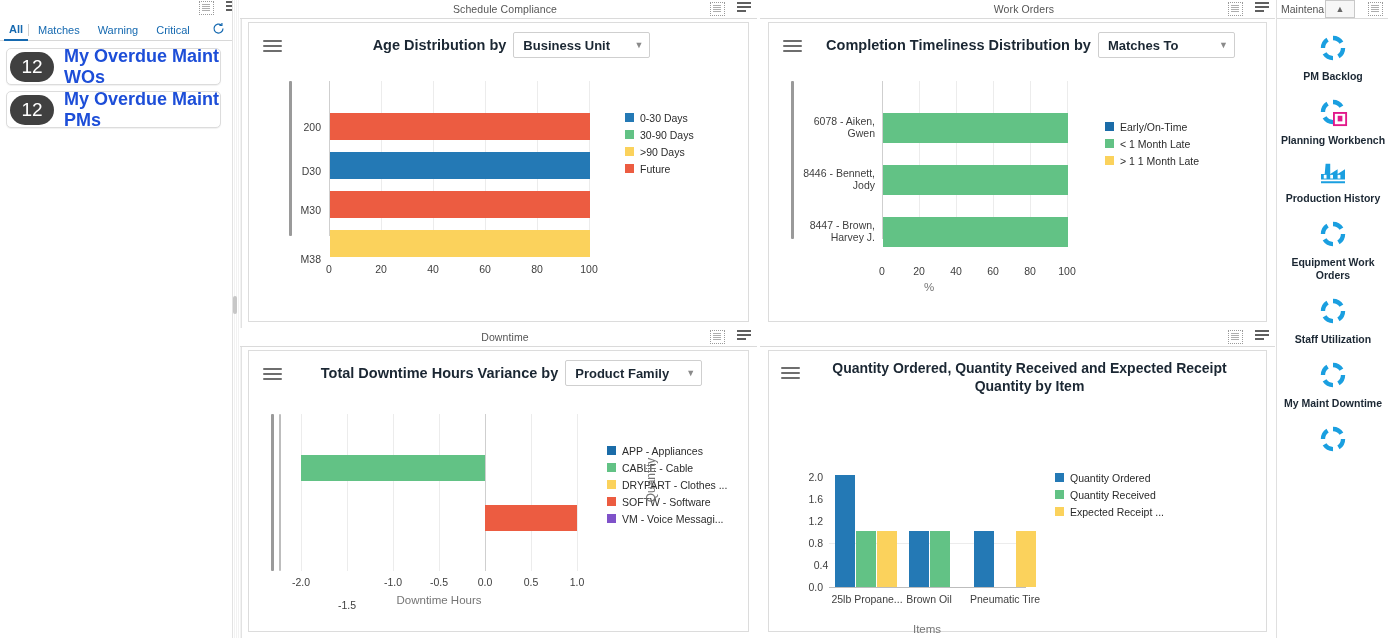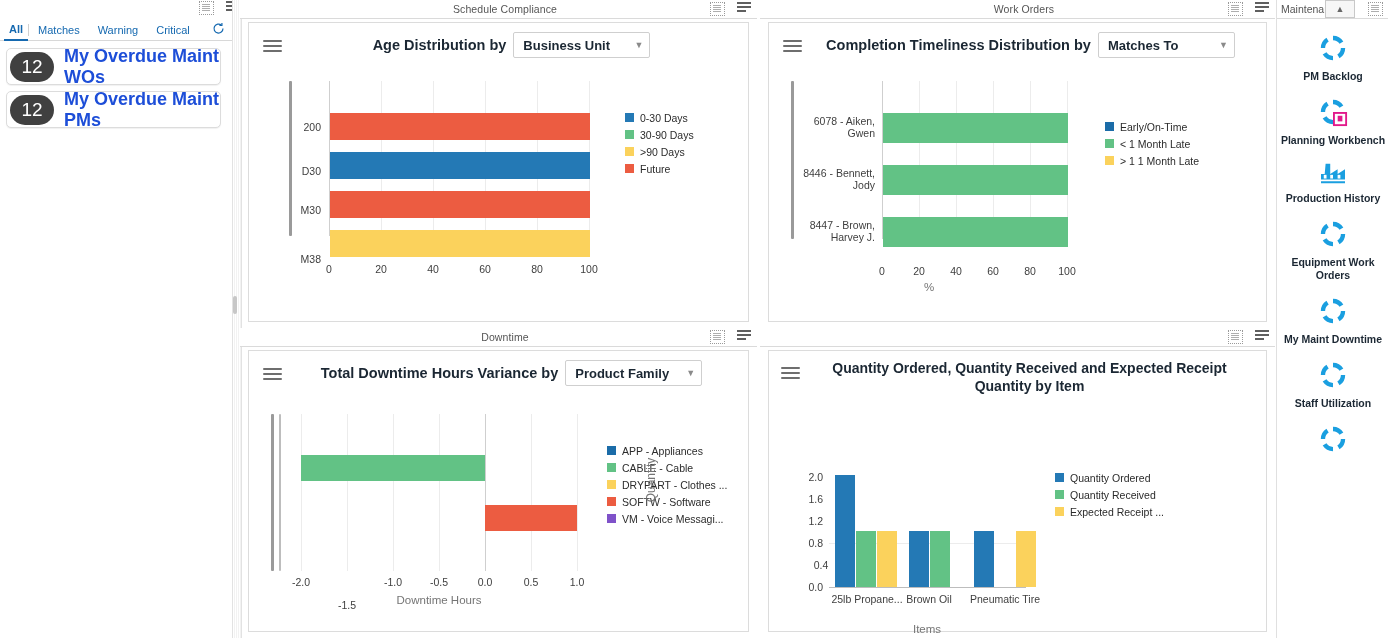--- a/index.html
+++ b/index.html
@@ -491,33 +491,33 @@
 
     <div class="tile">
       <svg width="30" height="30" viewBox="0 0 32 32">
         <g fill="#1a9fe0">
           <path d="M16 3a13 13 0 0 1 11 6l-4 2.4A8.4 8.4 0 0 0 16 7.6z"></path>
           <path d="M29 16a13 13 0 0 1-6 11l-2.4-4A8.4 8.4 0 0 0 24.4 16z"></path>
           <path d="M16 29a13 13 0 0 1-11-6l4-2.4A8.4 8.4 0 0 0 16 24.4z"></path>
           <path d="M3 16a13 13 0 0 1 6-11l2.4 4A8.4 8.4 0 0 0 7.6 16z"></path>
         </g>
       </svg>
-      <div class="tile-label">My Maint Downtime</div>
+      <div class="tile-label">Staff Utilization</div>
     </div>
 
     <div class="tile">
       <svg width="30" height="30" viewBox="0 0 32 32">
         <g fill="#1a9fe0">
           <path d="M16 3a13 13 0 0 1 11 6l-4 2.4A8.4 8.4 0 0 0 16 7.6z"></path>
           <path d="M29 16a13 13 0 0 1-6 11l-2.4-4A8.4 8.4 0 0 0 24.4 16z"></path>
           <path d="M16 29a13 13 0 0 1-11-6l4-2.4A8.4 8.4 0 0 0 16 24.4z"></path>
           <path d="M3 16a13 13 0 0 1 6-11l2.4 4A8.4 8.4 0 0 0 7.6 16z"></path>
         </g>
       </svg>
-      <div class="tile-label">Staff Utilization</div>
+      <div class="tile-label">My Maint Downtime</div>
     </div>
 
 
     <div class="tile">
       <svg width="30" height="30" viewBox="0 0 32 32">
         <g fill="#1a9fe0">
           <path d="M16 3a13 13 0 0 1 11 6l-4 2.4A8.4 8.4 0 0 0 16 7.6z"></path>
           <path d="M29 16a13 13 0 0 1-6 11l-2.4-4A8.4 8.4 0 0 0 24.4 16z"></path>
           <path d="M16 29a13 13 0 0 1-11-6l4-2.4A8.4 8.4 0 0 0 16 24.4z"></path>
           <path d="M3 16a13 13 0 0 1 6-11l2.4 4A8.4 8.4 0 0 0 7.6 16z"></path>

